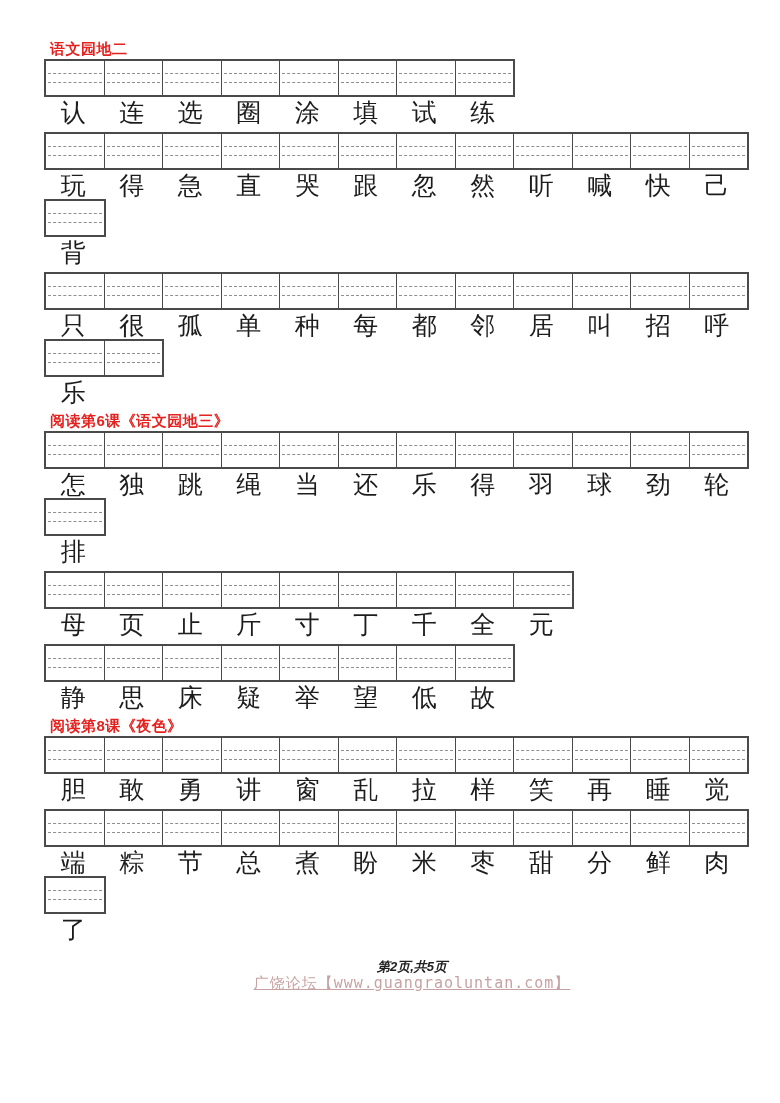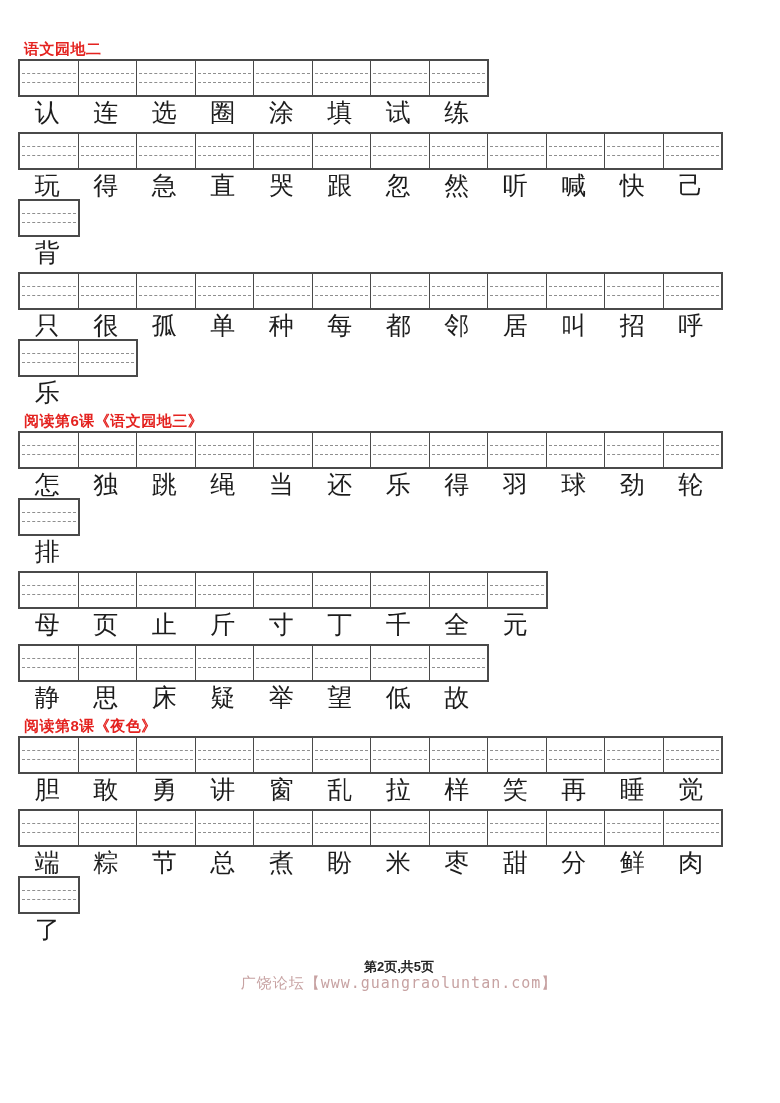--- a/index.html
+++ b/index.html
@@ -1,21 +1,21 @@
 <!DOCTYPE html>
 <html style="--red: #e42320; --wm: #c7a2a2; --border: #4a4a4a; --dash: #8f8f8f;"><head>
 <meta charset="utf-8">
 <style>
   html,body{margin:0;padding:0;}
   body{
     width:780px;height:1103px;background:#ffffff;overflow:hidden;
     font-family:"Liberation Sans","DejaVu Sans",sans-serif;
     position:relative;
   }
-  .worksheet{padding:40px 0 0 18px;}
+  .worksheet{padding:40px 0 0 44px;}
   .section{margin-bottom:6px;}
   .section-title{
     color:var(--red,#e42320);
     font-weight:bold;font-size:15px;line-height:17px;
     margin:0 0 2px 6px;letter-spacing:0.5px;
   }
   .box-row{
     display:flex;width:-moz-fit-content;width:fit-content;
     border:2px solid var(--border,#4a4a4a);background:#fff;
   }
@@ -31,25 +31,25 @@
   .cell::before{top:35%;}
   .cell::after{top:63%;}
   .char-row{display:flex;margin:2px 0 0 0;}
   .char-cell{
     width:58.5px;text-align:center;
     font-family:"Liberation Serif","DejaVu Serif",serif;
     font-size:25px;line-height:27px;color:#1c1c1c;
   }
   .page-footer{margin-top:16px;text-align:center;}
   .page-num{
-    font-size:13px;font-weight:bold;color:#222;line-height:15px;
+    font-size:13px;font-weight:bold;color:#222;line-height:15px;font-style:italic;
   }
   .watermark{
     font-family:"DejaVu Sans Mono","Liberation Mono",monospace;
-    font-size:15px;line-height:18px;color:var(--wm,#c7a2a2);letter-spacing:1px;
+    font-size:15px;line-height:18px;color:var(--wm,#c7a2a2);letter-spacing:1px;text-decoration:underline;
   }
 </style>
 </head>
 <body>
 
 <main class="worksheet">
   <div id="sections">
       <div class="section">
         <div class="section-title">语文园地二</div>
         <div class="box-row">

